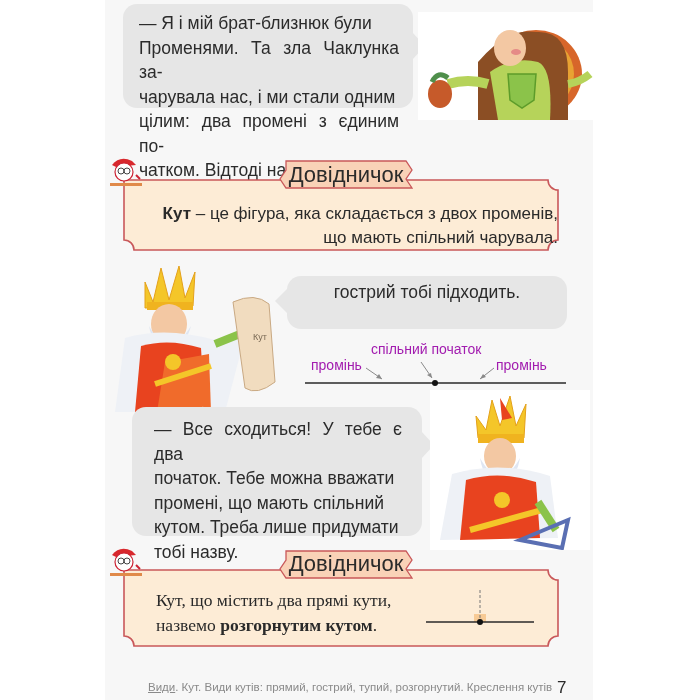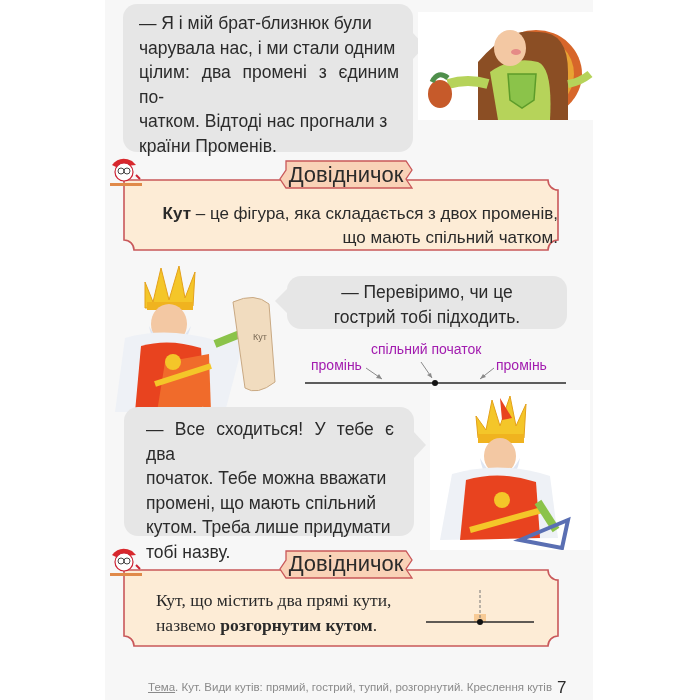--- a/index.html
+++ b/index.html
@@ -23,22 +23,23 @@
     .footer-topic .u { text-decoration: underline; }
     .page-num { position: absolute; left: 557px; top: 678px; font-size: 17px; color: #2a2a2a; }
 
     .label { position: absolute; font-size: 14px; color: #a21caf; white-space: nowrap; }
   </style>
 </head>
 <body>
 
 <div class="page"></div>
 
-<div class="bubble" style="left:123px; top:4px; width:290px; height:148px; padding:7px 14px 0 16px;">
+<div class="bubble" style="left:123px; top:4px; width:290px; height:104px; padding:7px 14px 0 16px;">
   <p>—  Я і мій брат-близнюк були</p>
+  <p>Променями. Та зла Чаклунка за-</p>
   <p>чарувала нас, і ми стали одним</p>
   <p>цілим: два промені з єдиним по-</p>
   <p>чатком. Відтоді нас прогнали з</p>
   <p>країни Променів.</p>
   <span class="tail" style="right:-12px; top:28px; border-top:14px solid transparent; border-bottom:14px solid transparent; border-left:13px solid #e6e6e6;"></span>
 </div>
 
 <svg class="abs" style="left:418px; top:12px;" width="176" height="108" viewBox="0 0 176 108">
   <rect x="0" y="0" width="176" height="108" fill="#ffffff"></rect>
   <ellipse cx="118" cy="62" rx="46" ry="44" fill="#d7662a"></ellipse>
@@ -55,21 +56,21 @@
 </svg>
 
 <div class="card" style="left:100px; top:152px; width:480px; height:104px;">
   <svg class="frame" width="480" height="104" viewBox="0 0 480 104">
     <path d="M24 28 L448 28 A10 10 0 0 0 458 38 L458 88 A10 10 0 0 0 448 98 L34 98 A10 10 0 0 0 24 88 Z" fill="#fdecd6" stroke="#c9585a" stroke-width="1.6"></path>
     <path d="M186 10 L306 10 L312 19 L306 28 L312 37 L186 37 L180 28 L186 19 Z" fill="#f9d2b7" stroke="#c9585a" stroke-width="1.3" transform="translate(0,-1)"></path>
   </svg>
   <div class="tab" style="left:180px; top:9px; width:132px; height:28px;">Довідничок</div>
   <div class="body-text" style="left:24px; top:50px; width:434px; text-align:right;">
     <div><b>Кут</b><span> – це фігура, яка складається з двох променів,</span></div>
-    <div>що мають спільний чатком.</div>
+    <div>що мають спільний чарувала.</div>
   </div>
 </div>
 
 <svg class="mascot" style="left:106px; top:155px;" width="40" height="34" viewBox="0 0 40 34">
   <path d="M6 10 Q14 0 26 6 L30 10 L10 12 Z" fill="#d8282d"></path>
   <circle cx="18" cy="17" r="9" fill="#ffffff" stroke="#c23" stroke-width="1.2"></circle>
   <circle cx="15" cy="16" r="3" fill="none" stroke="#444" stroke-width="1"></circle>
   <circle cx="21" cy="16" r="3" fill="none" stroke="#444" stroke-width="1"></circle>
   <path d="M4 28 L36 28 L36 31 L4 31 Z" fill="#e08a4a"></path>
   <path d="M30 20 L34 24" stroke="#c23" stroke-width="2"></path>
@@ -85,40 +86,39 @@
   <path d="M60 100 L104 92 L106 150 L52 150 Z" fill="#f06b2b"></path>
   <circle cx="68" cy="100" r="8" fill="#f4c629"></circle>
   <path d="M50 122 L106 104" stroke="#f4c629" stroke-width="6"></path>
   <path d="M110 82 L140 70" stroke="#8bc34a" stroke-width="8"></path>
   <path d="M128 40 Q150 30 164 42 L170 120 Q152 134 140 126 Z" fill="#f1dcbf" stroke="#c9a983" stroke-width="1"></path>
   <text x="148" y="78" font-size="9" fill="#7a6a55">Кут</text>
   <path d="M96 146 L104 156 L112 148" stroke="#f3c8a3" stroke-width="5" fill="none"></path>
 </svg>
 
 <div class="bubble" style="left:287px; top:276px; width:280px; height:53px; padding:4px 0 0 0; text-align:center;">
-  <div>— Перевіримо, чи це</div>
   <div>гострий тобі підходить.</div>
   <span class="tail" style="left:-12px; top:12px; border-top:13px solid transparent; border-bottom:13px solid transparent; border-right:13px solid #e6e6e6;"></span>
 </div>
 
 <div class="label" style="left:311px; top:357px;">промінь</div>
 <div class="label" style="left:371px; top:341px;">спільний початок</div>
 <div class="label" style="left:496px; top:357px;">промінь</div>
 <svg class="abs" style="left:300px; top:360px;" width="270" height="30" viewBox="0 0 270 30">
   <line x1="5" y1="23" x2="266" y2="23" stroke="#2a2a2a" stroke-width="1.5"></line>
   <circle cx="135" cy="23" r="3" fill="#111"></circle>
   <line x1="66" y1="8" x2="82" y2="19" stroke="#8a8a8a" stroke-width="1"></line>
   <path d="M82 19 L76 18 L79 14 Z" fill="#8a8a8a"></path>
   <line x1="121" y1="2" x2="132" y2="18" stroke="#8a8a8a" stroke-width="1"></line>
   <path d="M132 18 L127 15 L131 13 Z" fill="#8a8a8a"></path>
   <line x1="194" y1="8" x2="180" y2="19" stroke="#8a8a8a" stroke-width="1"></line>
   <path d="M180 19 L183 14 L186 17 Z" fill="#8a8a8a"></path>
 </svg>
 
-<div class="bubble" style="left:124px; top:407px; width:290px; height:129px; padding:10px 20px 0 22px;">
+<div class="bubble" style="left:132px; top:407px; width:290px; height:129px; padding:10px 20px 0 22px;">
   <p>— Все сходиться! У тебе є два</p>
   <p>початок. Тебе можна вважати</p>
   <p>промені, що мають спільний</p>
   <p>кутом. Треба лише придумати</p>
   <p>тобі назву.</p>
   <span class="tail" style="right:-12px; top:24px; border-top:14px solid transparent; border-bottom:14px solid transparent; border-left:13px solid #e6e6e6;"></span>
 </div>
 
 <svg class="abs" style="left:430px; top:390px;" width="160" height="160" viewBox="0 0 160 160">
   <rect x="0" y="0" width="160" height="160" fill="#ffffff"></rect>
@@ -156,15 +156,15 @@
 <svg class="mascot" style="left:106px; top:545px;" width="40" height="34" viewBox="0 0 40 34">
   <path d="M6 10 Q14 0 26 6 L30 10 L10 12 Z" fill="#d8282d"></path>
   <circle cx="18" cy="17" r="9" fill="#ffffff" stroke="#c23" stroke-width="1.2"></circle>
   <circle cx="15" cy="16" r="3" fill="none" stroke="#444" stroke-width="1"></circle>
   <circle cx="21" cy="16" r="3" fill="none" stroke="#444" stroke-width="1"></circle>
   <path d="M4 28 L36 28 L36 31 L4 31 Z" fill="#e08a4a"></path>
   <path d="M30 20 L34 24" stroke="#c23" stroke-width="2"></path>
 </svg>
 
 <div class="footer-topic">
-  <span class="u">Тема</span><span>. Кут. Види кутів: прямий, гострий, тупий, розгорнутий. Креслення кутів</span>
+  <span class="u">Види</span><span>. Кут. Види кутів: прямий, гострий, тупий, розгорнутий. Креслення кутів</span>
 </div>
 <div class="page-num">7</div>
 
 </body></html>

